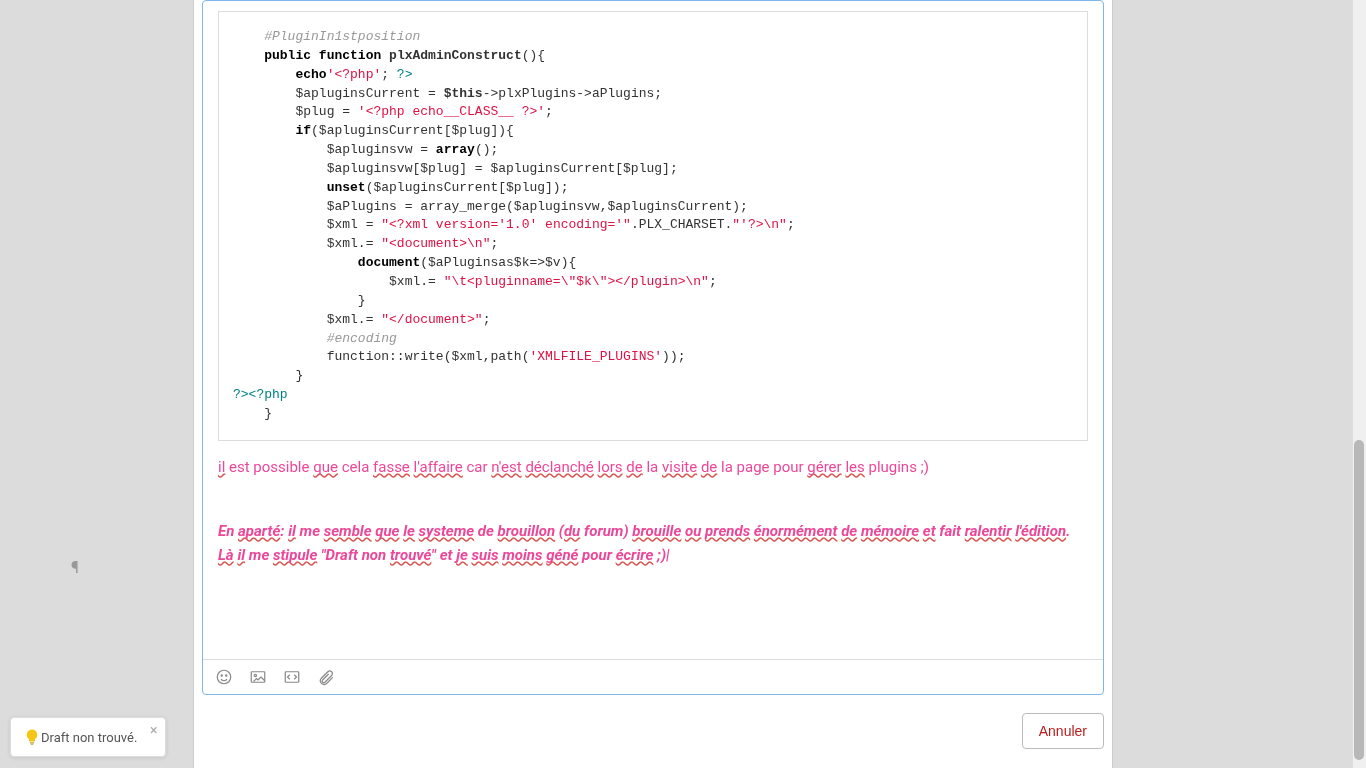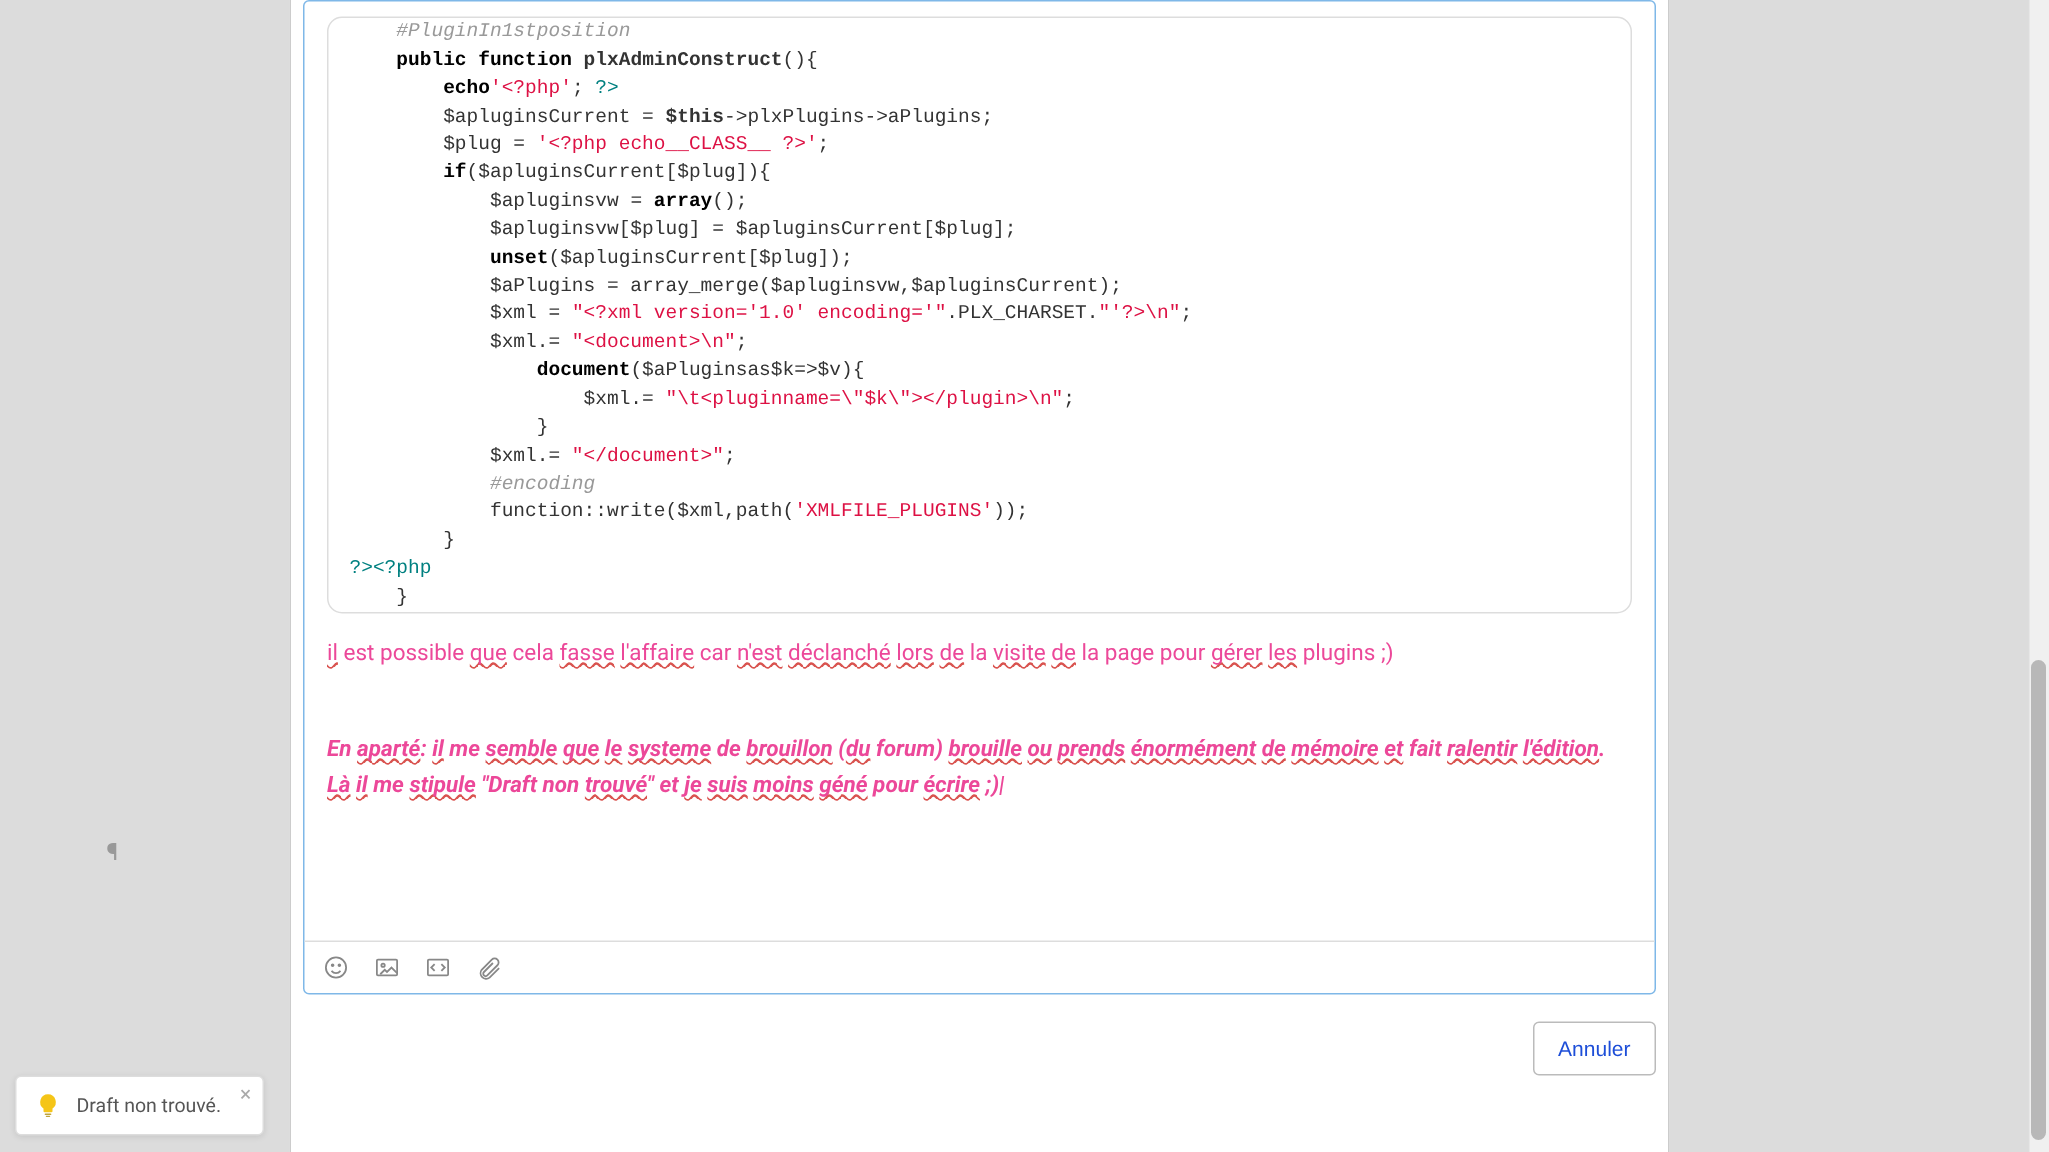--- a/index.html
+++ b/index.html
@@ -45,22 +45,22 @@
     height: 10px;
     overflow: hidden;
   }
   .spellwave {
     text-decoration: underline wavy #d9534f;
     text-decoration-skip-ink: none;
   }
   .code-block {
     background: #fff;
     border: 1px solid #ddd;
-    border-radius: 10px;
-    padding: 0 14px;
+    border-radius: 0;
+    padding: 16px 14px;
     font-family: Consolas, "Courier New", monospace;
     font-size: 13px;
     line-height: 1.45;
     white-space: pre;
     color: #333;
     overflow-x: auto;
     margin-bottom: 14px;
   }
   .cm-comment { color: #999; font-style: italic; }
   .cm-keyword { color: #000; font-weight: bold; }
@@ -104,21 +104,21 @@
   .btn {
     padding: 9px 16px;
     border-radius: 4px;
     font-size: 14px;
     cursor: pointer;
     border: 1px solid transparent;
   }
   .btn-default {
     background: #fff;
     border: 1px solid #bbb;
-    color: #1d4ed8;
+    color: #b91c1c;
   }
   .btn-primary {
     background: #1a87cf;
     color: #fff;
   }
   .pilcrow {
     position: absolute;
     left: 71px;
     top: 558px;
     color: #999;
@@ -129,21 +129,20 @@
     position: absolute;
     left: 10px;
     bottom: 11px;
     background: #fff;
     border: 1px solid #ddd;
     border-radius: 4px;
     box-shadow: 0 1px 4px rgba(0,0,0,0.1);
     padding: 10px 28px 10px 12px;
     display: flex;
     align-items: center;
-    gap: 10px;
     font-size: 13px;
     color: #555;
   }
   .toast-close {
     position: absolute;
     top: 4px;
     right: 8px;
     color: #aaa;
     font-size: 14px;
     cursor: pointer;

